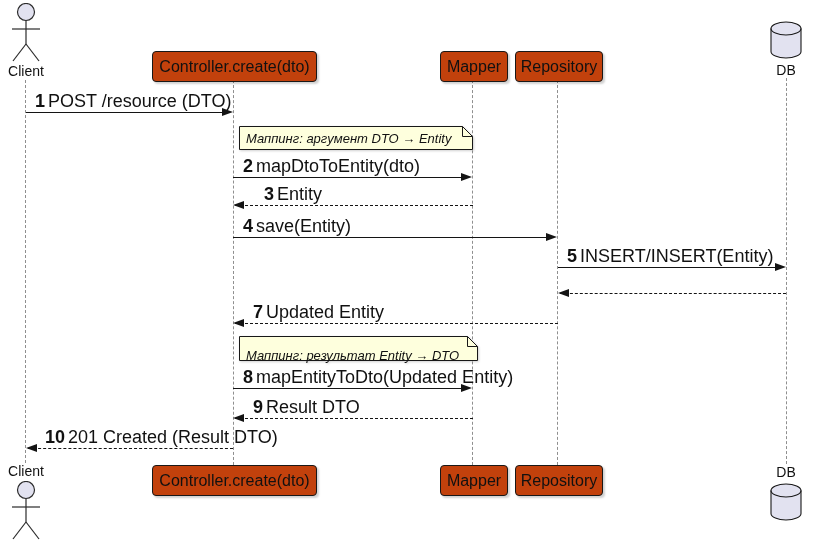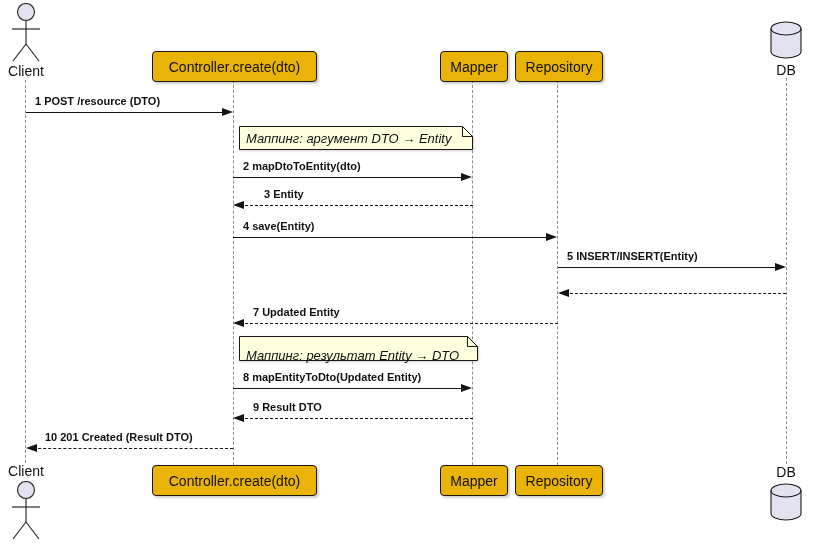--- a/index.html
+++ b/index.html
@@ -1,28 +1,28 @@
 <!DOCTYPE html>
 <html><head>
 <meta charset="utf-8">
 <style>
   html,body{margin:0;padding:0;background:#ffffff;}
   .canvas{position:relative;width:822px;height:545px;background:#ffffff;overflow:hidden;
           font-family:"Liberation Sans","DejaVu Sans",sans-serif;color:#111111;}
   .lifeline{position:absolute;width:0;border-left:1px dashed #8f8f8f;}
-  .pbox{position:absolute;background:#eab308;border:1px solid #181818;border-radius:4px;
-        display:flex;align-items:center;justify-content:center;font-size:14px;white-space:nowrap;
+  .pbox{position:absolute;background:#c2410c;border:1px solid #181818;border-radius:4px;
+        display:flex;align-items:center;justify-content:center;font-size:16px;white-space:nowrap;
         box-shadow:2px 2px 2px rgba(0,0,0,0.18);}
   .plabel{position:absolute;transform:translateX(-50%);font-size:14px;white-space:nowrap;}
   .mline{position:absolute;height:0;border-top:1px solid #141414;}
   .mline.dashed{border-top-style:dashed;}
   .arr{position:absolute;width:0;height:0;border-top:4px solid transparent;border-bottom:4px solid transparent;}
   .arr.r{border-left:11px solid #141414;}
   .arr.l{border-right:11px solid #141414;}
-  .mlabel{position:absolute;font-size:11px;line-height:14px;white-space:nowrap;font-weight:bold;}
+  .mlabel{position:absolute;font-size:18px;line-height:14px;white-space:nowrap;}
   .mlabel b{margin-right:3px;}
   .note{position:absolute;filter:drop-shadow(1.5px 1.5px 1px rgba(0,0,0,0.18));font-style:italic;}
   .note svg{position:absolute;left:0;top:0;}
   .note span{position:absolute;left:7px;top:0;height:100%;display:flex;align-items:center;
              font-size:13px;white-space:nowrap;}
   svg.shape{position:absolute;}
 </style>
 </head>
 <body>
 

